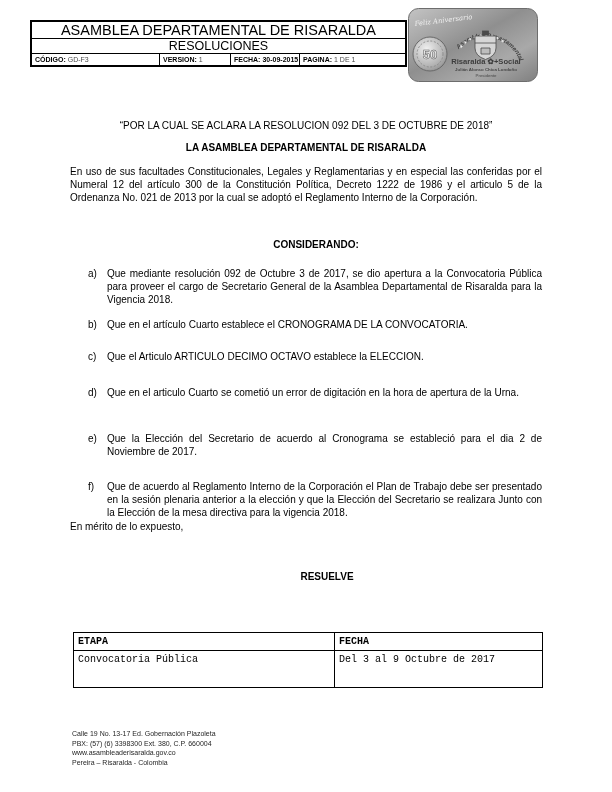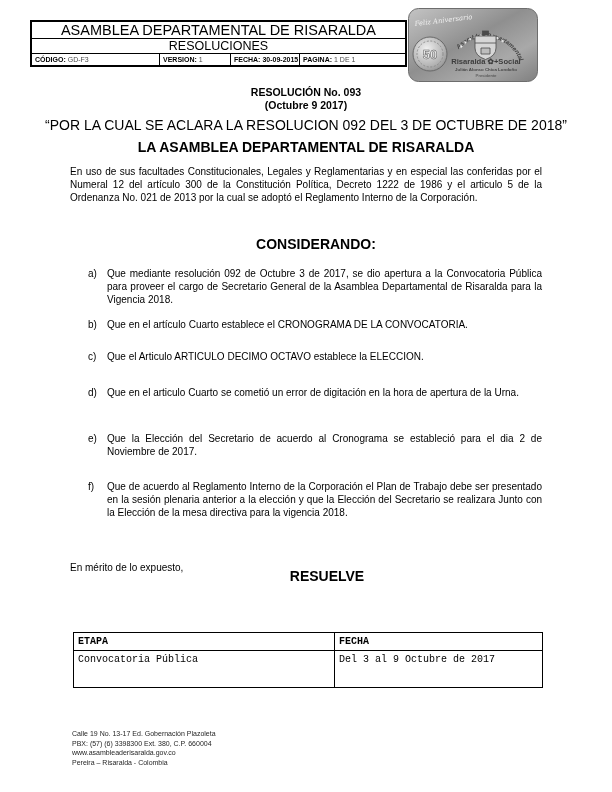--- a/index.html
+++ b/index.html
@@ -22,21 +22,21 @@
   .hc4{flex:1;border-left:1px solid #000;}
 
   
   .logo{position:absolute;left:408px;top:8px;width:130px;height:74px;}
   .logo text{font-family:"Liberation Sans",sans-serif;}
   .logo .script{font-family:"DejaVu Serif",serif;font-style:italic;}
 
   
   .cabs{position:absolute;left:0;width:612px;text-align:center;}
   .bold{font-weight:bold;}
-  .t10{font-size:14px;line-height:13px;}
+  .t10{font-size:10px;line-height:13px;}
   .t105{font-size:10.5px;line-height:13px;}
 
   
   .para{position:absolute;left:70px;width:472px;font-size:10px;line-height:12.9px;text-align:justify;}
   .li{position:absolute;left:88px;width:454px;display:flex;font-size:10px;line-height:12.9px;}
   .li .lab{width:19px;flex:none;}
   .li .txt{flex:1;text-align:justify;}
   .plain{position:absolute;left:70px;font-size:10px;line-height:13px;}
 
   
@@ -112,24 +112,20 @@
         <path d="M 67 28 L 88 28 L 88 40 Q 88 48 77.5 51.5 Q 67 48 67 40 Z" fill="#d6d6d6"></path>
         <line x1="67" y1="35" x2="88" y2="35"></line>
         <path d="M 73 40 h 9 v 6 h -9 z" fill="#bdbdbd"></path>
       </g>
       <text x="78" y="56" text-anchor="middle" font-size="7.6" font-weight="bold" fill="#3d3d3d">Risaralda ✿+Social</text>
       <text x="78" y="63" text-anchor="middle" font-size="4.4" font-weight="bold" fill="#474747">Julián Alonso Chica Londoño</text>
       <text x="78" y="68.5" text-anchor="middle" font-size="4.4" fill="#474747">Presidente</text>
     </svg>
   </div>
 
-  <div class="cabs bold t105" style="top:86px;">
-    <div>RESOLUCIÓN No. 093</div>
-    <div>(Octubre 9  2017)</div>
-  </div>
 
   <div class="cabs t10" style="top:119px;">“POR LA CUAL SE ACLARA LA RESOLUCION 092 DEL 3 DE OCTUBRE DE 2018”</div>
 
   <div class="cabs bold t10" style="top:141px;">LA ASAMBLEA DEPARTAMENTAL DE RISARALDA</div>
 
   <div class="para" style="top:166px;">En uso de sus facultades Constitucionales, Legales y Reglamentarias y en especial las conferidas por el Numeral 12 del  artículo 300 de la Constitución Política,  Decreto 1222 de 1986 y el articulo 5 de la Ordenanza No. 021 de 2013 por la cual se adoptó el Reglamento Interno de la Corporación.</div>
 
   <div class="cabs bold t10" style="top:238px;padding-left:10px;">CONSIDERANDO:</div>
 
   <div class="li" style="top:268px;">
@@ -150,21 +146,21 @@
   </div>
   <div class="li" style="top:433px;">
     <span class="lab">e)</span>
     <span class="txt">Que la  Elección del Secretario de acuerdo al Cronograma se estableció para el dia 2 de Noviembre de 2017.</span>
   </div>
   <div class="li" style="top:481px;">
     <span class="lab">f)</span>
     <span class="txt">Que de acuerdo al Reglamento Interno de la Corporación el Plan de Trabajo debe ser presentado en la sesión plenaria anterior a la elección y que la Elección del Secretario se realizara Junto con la Elección de la mesa directiva para la vigencia 2018.</span>
   </div>
 
-  <div class="plain" style="top:561px;">En mérito de lo expuesto,</div>
+  <div class="plain" style="top:520px;">En mérito de lo expuesto,</div>
   <div class="cabs bold t10" style="top:570px;padding-left:21px;">RESUELVE</div>
 
 
   <table class="sched">
     <colgroup>
         <col style="width:261px">
         <col style="width:208px">
       </colgroup>
     <tbody>
         <tr>

